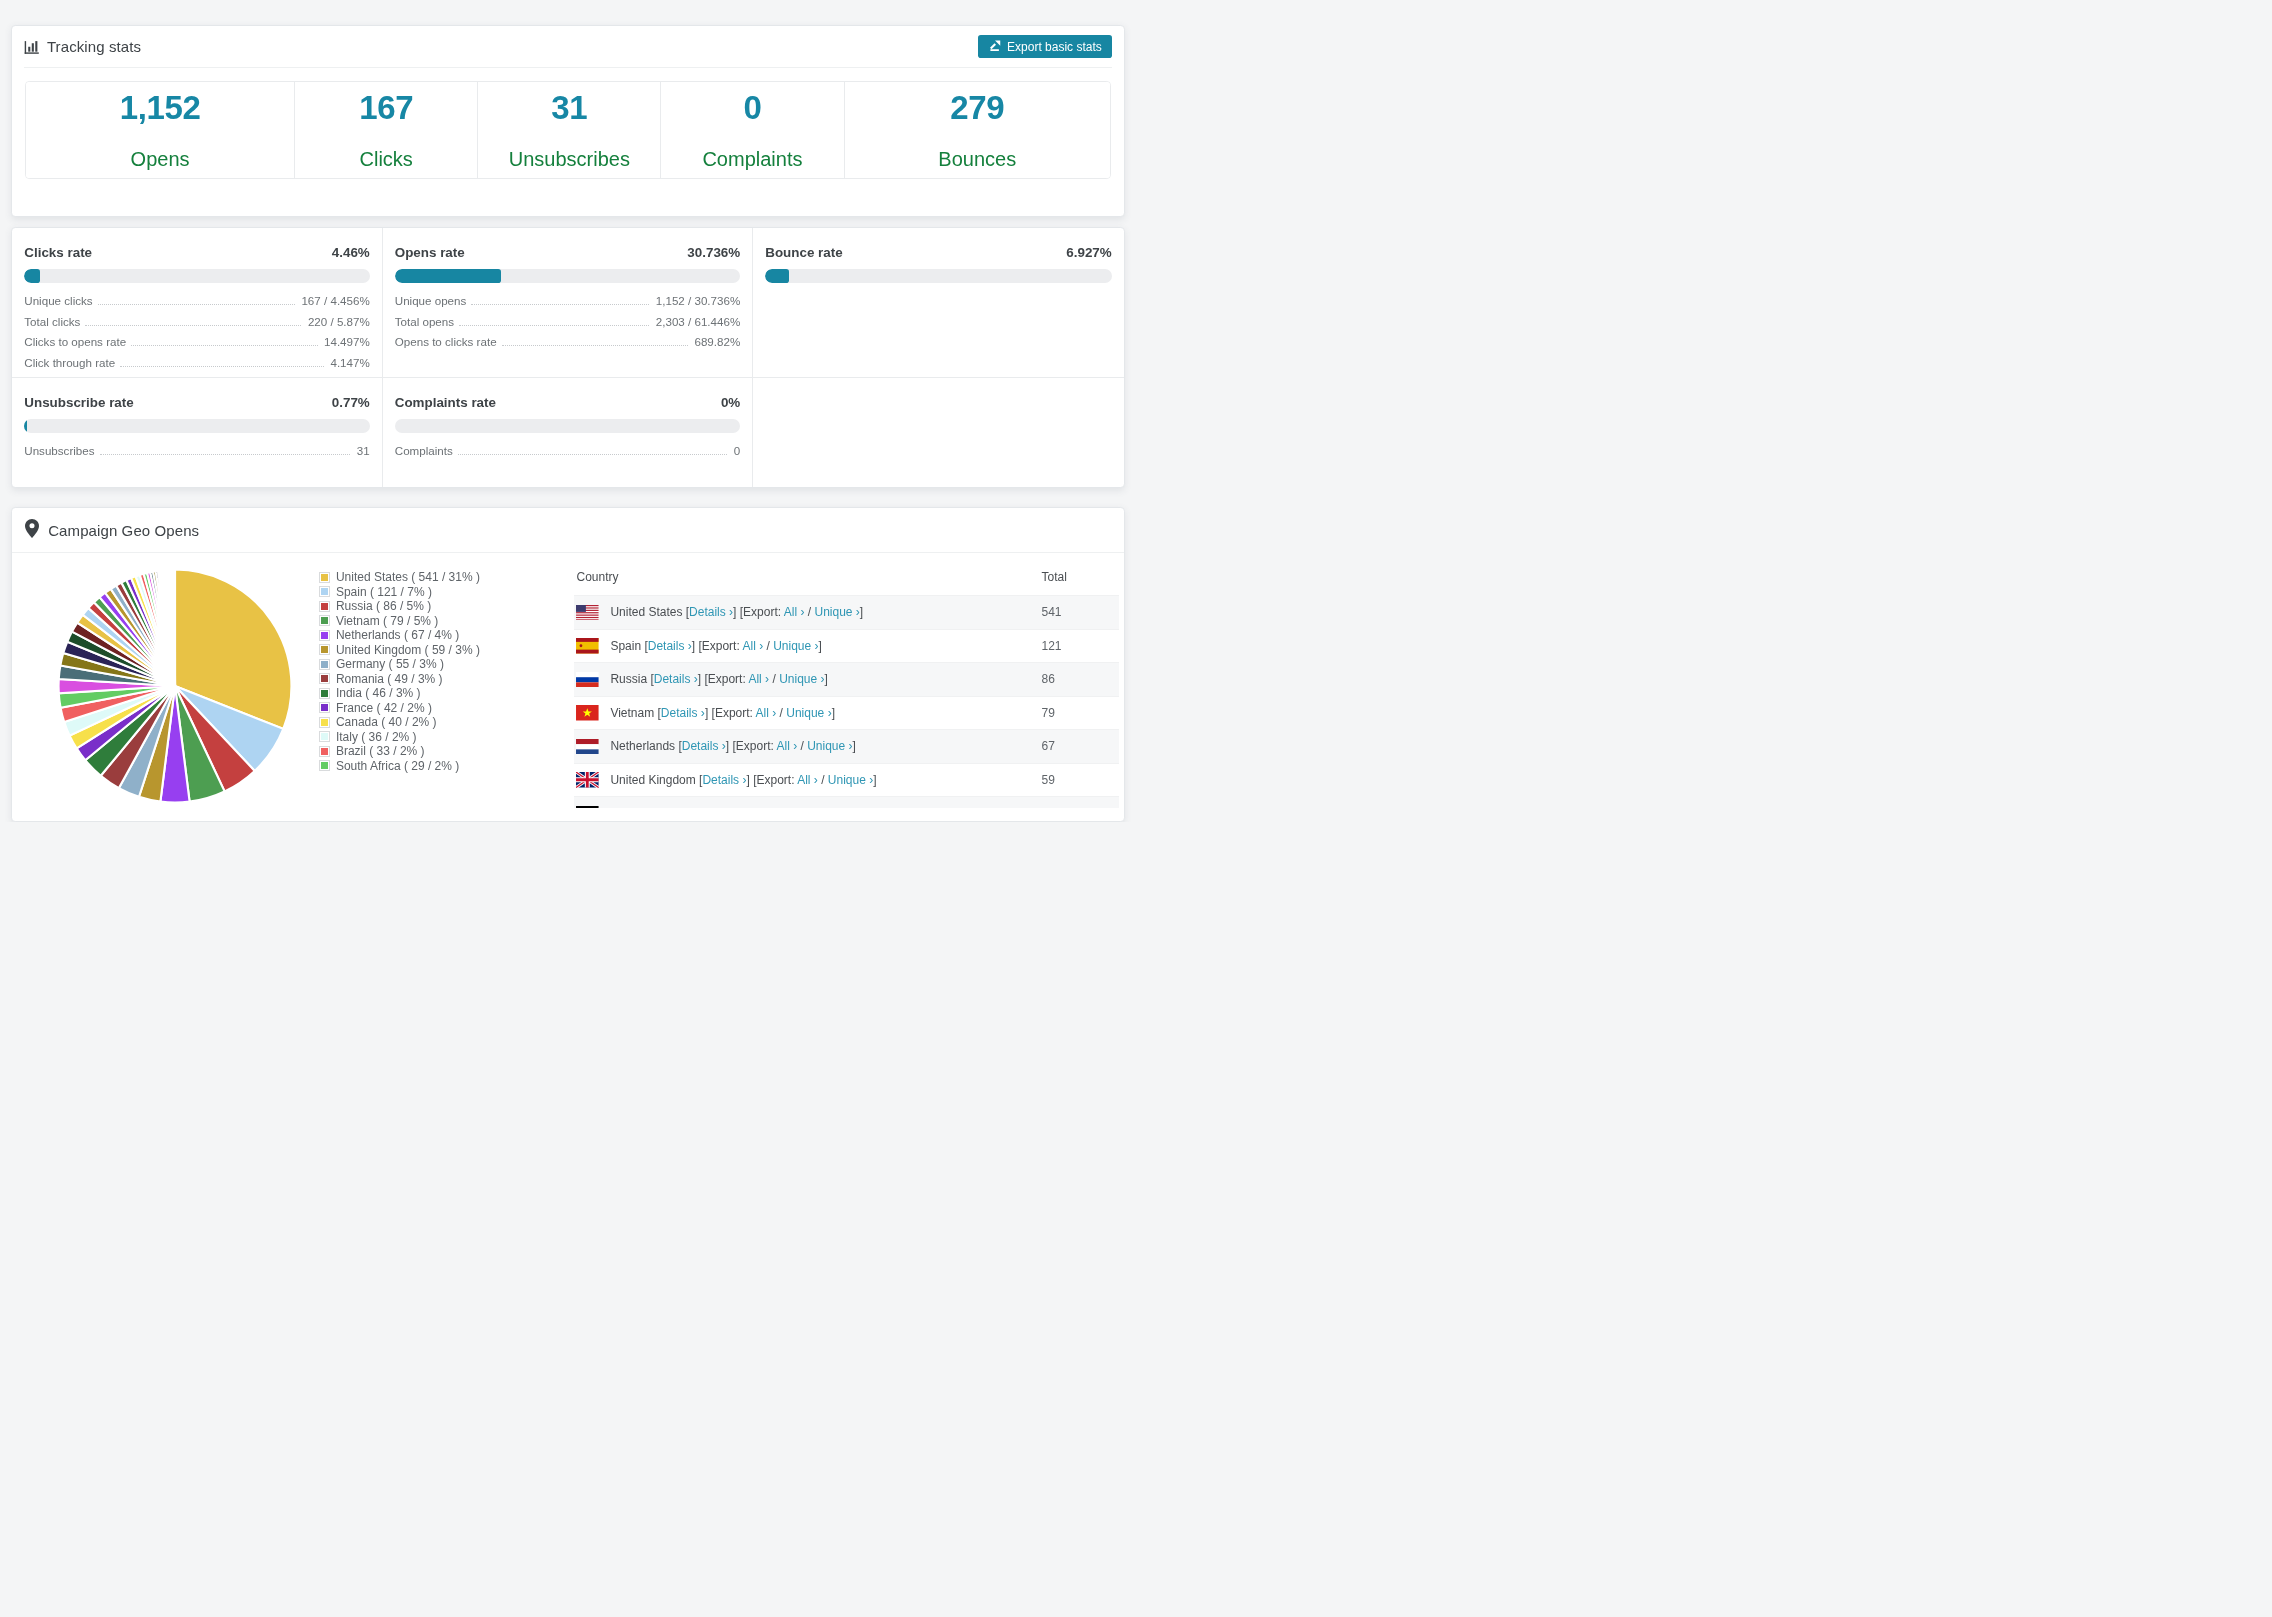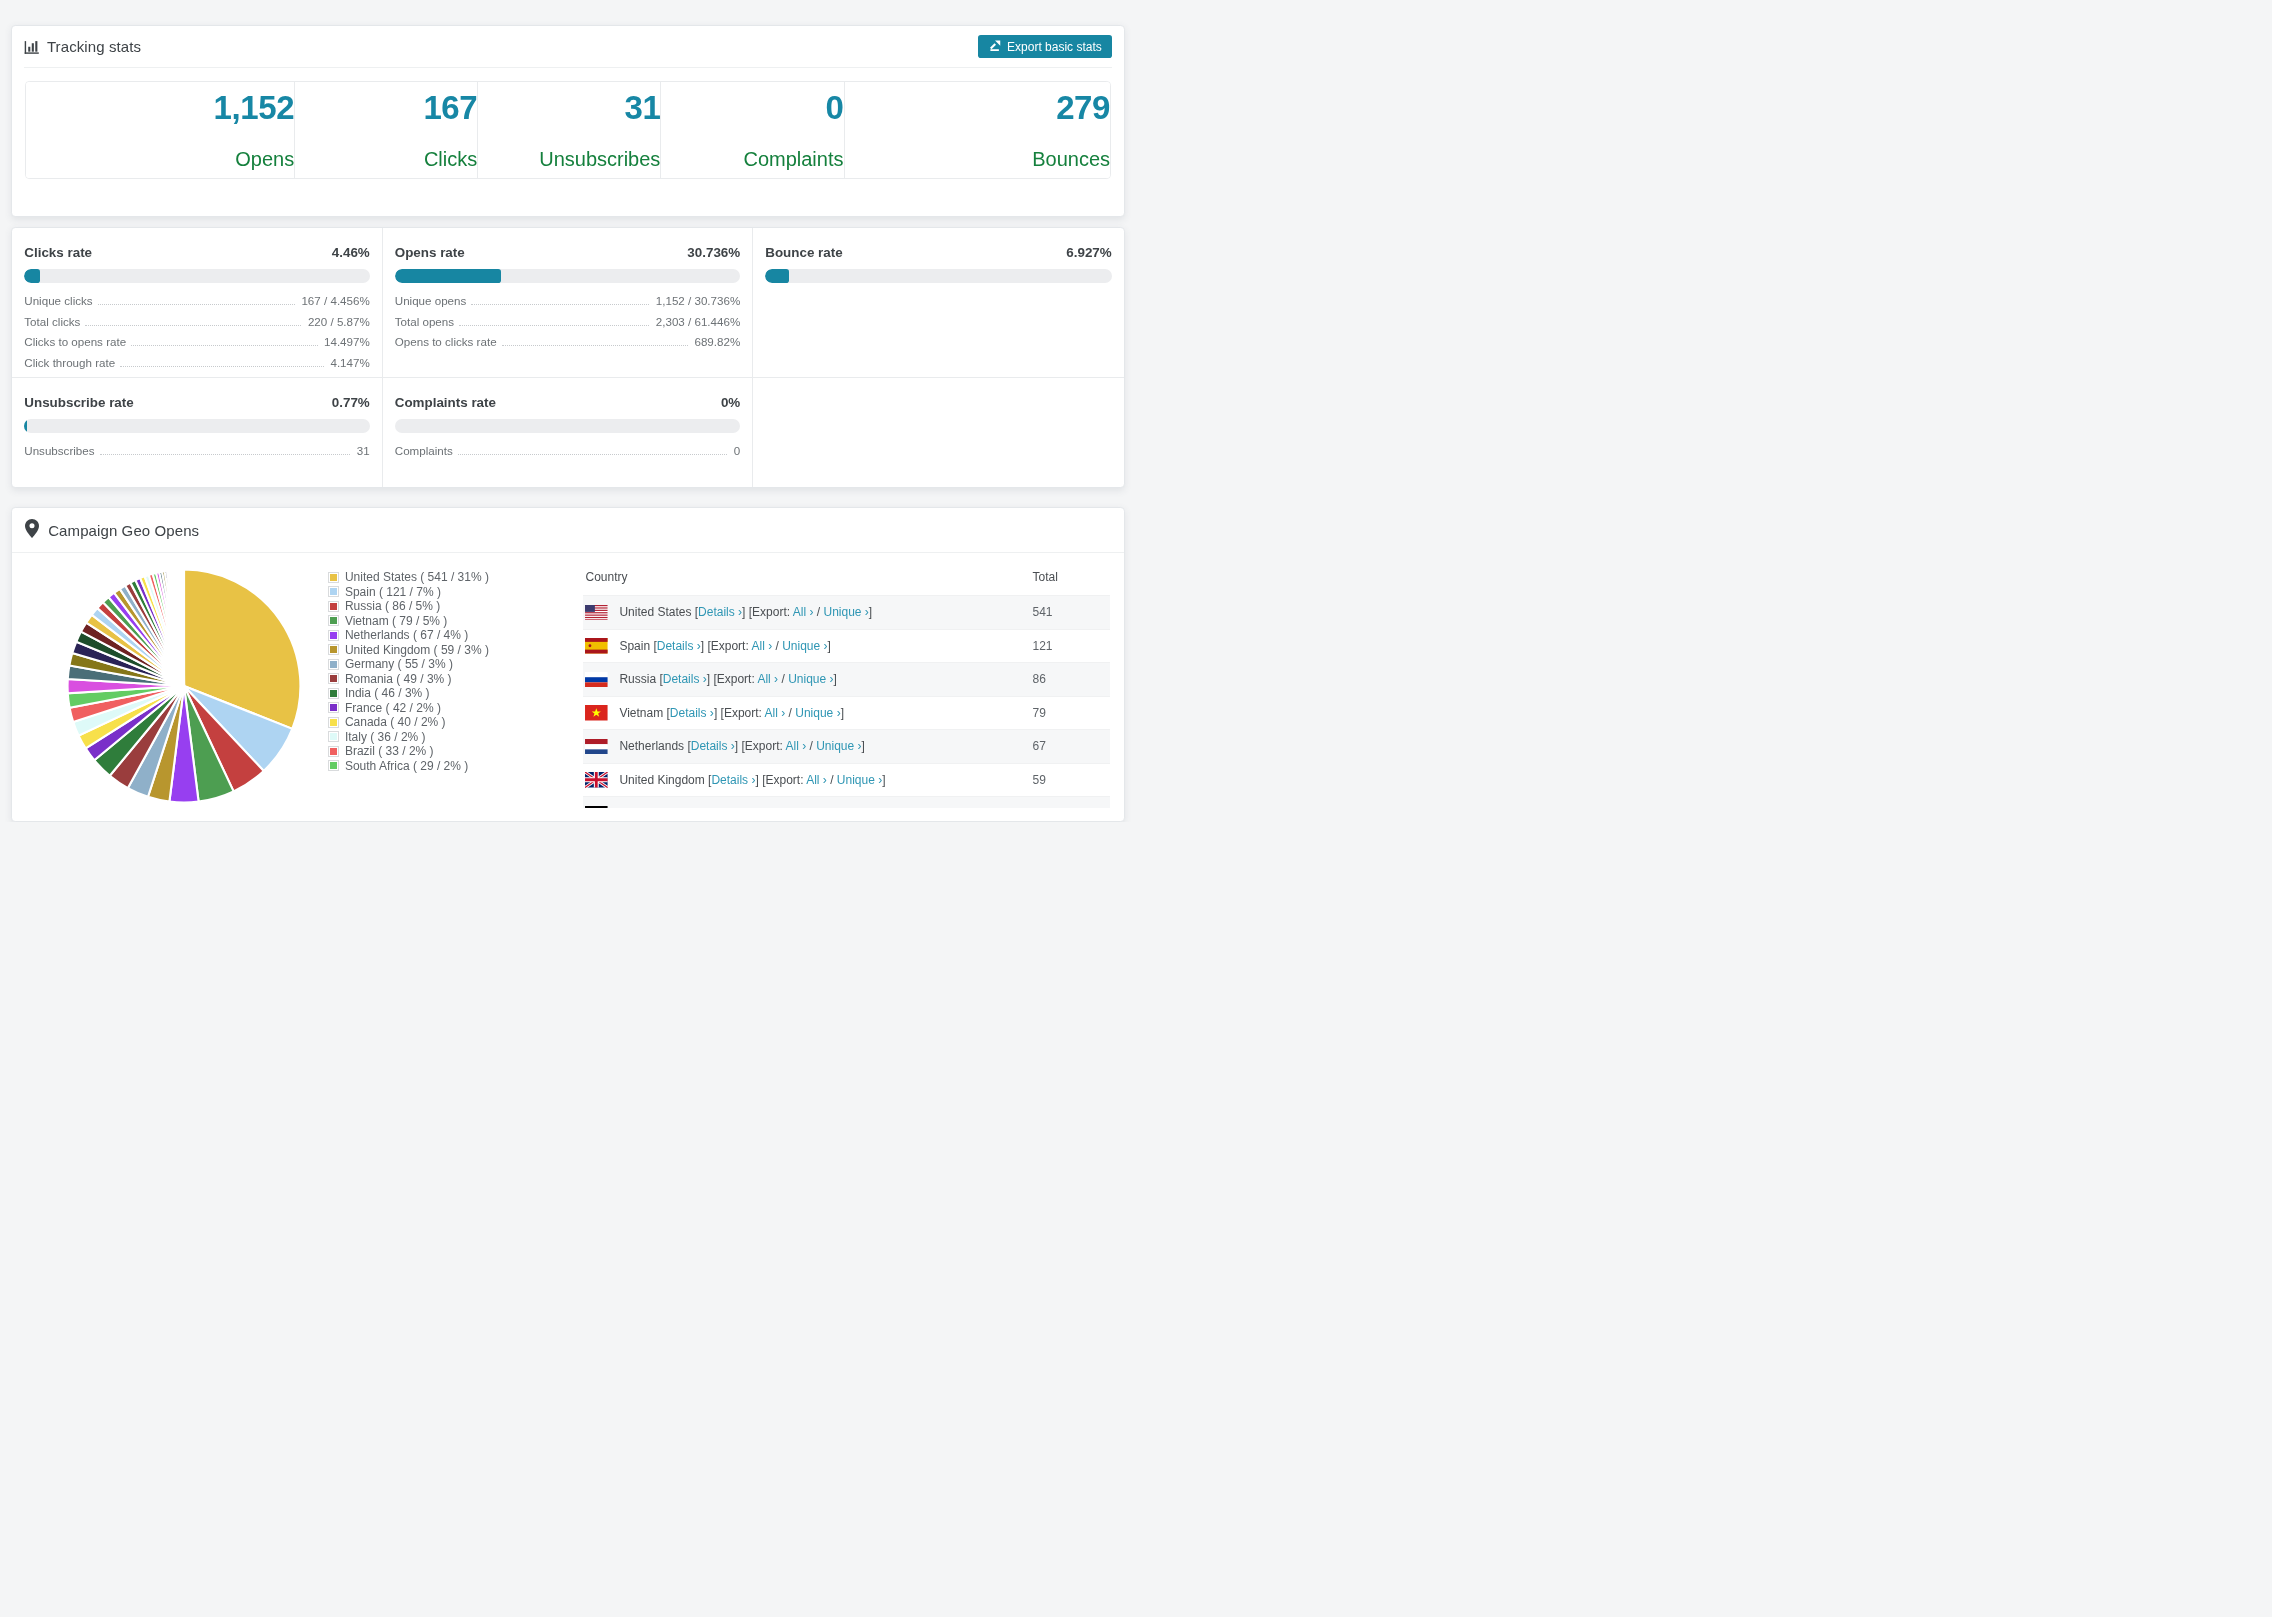--- a/index.html
+++ b/index.html
@@ -31,21 +31,21 @@
     background:#1786a2; color:#fff; border:none; border-radius:2.8px;
     font-size:12px; font-family:inherit; height:23px; padding:0 10.6px;
     cursor:pointer;
   }
   .stats-grid {
     display:grid; grid-template-columns:1.47fr 1fr 1fr 1fr 1.45fr;
     border:0.7px solid #e9ebed; border-radius:4.2px;
     margin:12.7px 12.7px 0 12.7px; height:98px; overflow:hidden;
   }
   .stat-cell {
-    display:flex; flex-direction:column; align-items:flex-end; justify-content:center;
+    display:flex; flex-direction:column; align-items:center; justify-content:center;
     border-right:0.7px solid #e9ebed; background:#fff;
   }
   .stat-cell:last-child { border-right:none; }
   .stat-value { font-size:33px; font-weight:700; color:#1787a5; letter-spacing:-0.4px; }
   .stat-label { font-size:20px; color:#15803d; margin-top:21px; }
   
   #card-rates { margin-top:10.6px; overflow:hidden; }
   .rates-grid { display:grid; grid-template-columns:1fr 1fr 1fr; grid-template-rows:150px 109px; }
   .rate-cell { padding:15.5px 12px 0 12px; border-right:0.7px solid #e9ebed; }
   .rate-cell.col3 { border-right:none; }
@@ -57,21 +57,21 @@
   .rate-fill { position:absolute; left:0; top:0; bottom:0; background:#1786a2; border-radius:7px 2.8px 2.8px 7px; }
   .rate-rows { margin-top:5px; }
   .rate-row { display:flex; align-items:flex-end; height:20.5px; }
   .rate-row .lbl { font-size:11.6px; color:#6d7276; white-space:nowrap; line-height:15.5px; }
   .rate-row .leader { flex:1; border-bottom:1.4px dotted #c7cacd; margin:0 6.4px 3.5px 5px; }
   .rate-row .val { font-size:11.6px; color:#6d7276; white-space:nowrap; line-height:15.5px; }
   
   #card-geo { margin-top:18.7px; padding-bottom:13.4px; overflow:hidden; }
   .geo-head { display:flex; align-items:center; gap:9.2px; padding:11.3px 11.3px 10.6px 12.7px; border-bottom:0.7px solid #eef0f1;
               font-size:15px; color:#3e4347; letter-spacing:0.1px; }
-  .geo-body { display:flex; padding:0 14px; }
+  .geo-body { display:flex; padding:0 5px; }
   .pie-block { width:296px; padding-left:38px; flex:none; }
   .pie-block svg { margin-top:12.7px; display:block; }
   .legend { width:180px; margin-left:6.4px; margin-top:17px; flex:none; }
   .legend-item { display:flex; align-items:center; height:14.5px; }
   .legend-swatch { width:9.2px; height:9.2px; border:1.4px solid #fff; outline:0.7px solid #d9dbdd; flex:none; margin-right:7px; }
   .legend-text { font-size:12px; color:#5f6469; white-space:nowrap; }
   .geo-table-wrap { flex:1; margin-left:74px; margin-top:7px; max-height:248px; overflow:hidden; }
   table.geo { width:100%; border-collapse:collapse; table-layout:fixed; }
   table.geo th { text-align:left; font-weight:400; font-size:12px; color:#4a4e52; padding:10px 0 11.3px 2.8px; }
   table.geo th.total-col, table.geo td.total-col { width:80px; }

